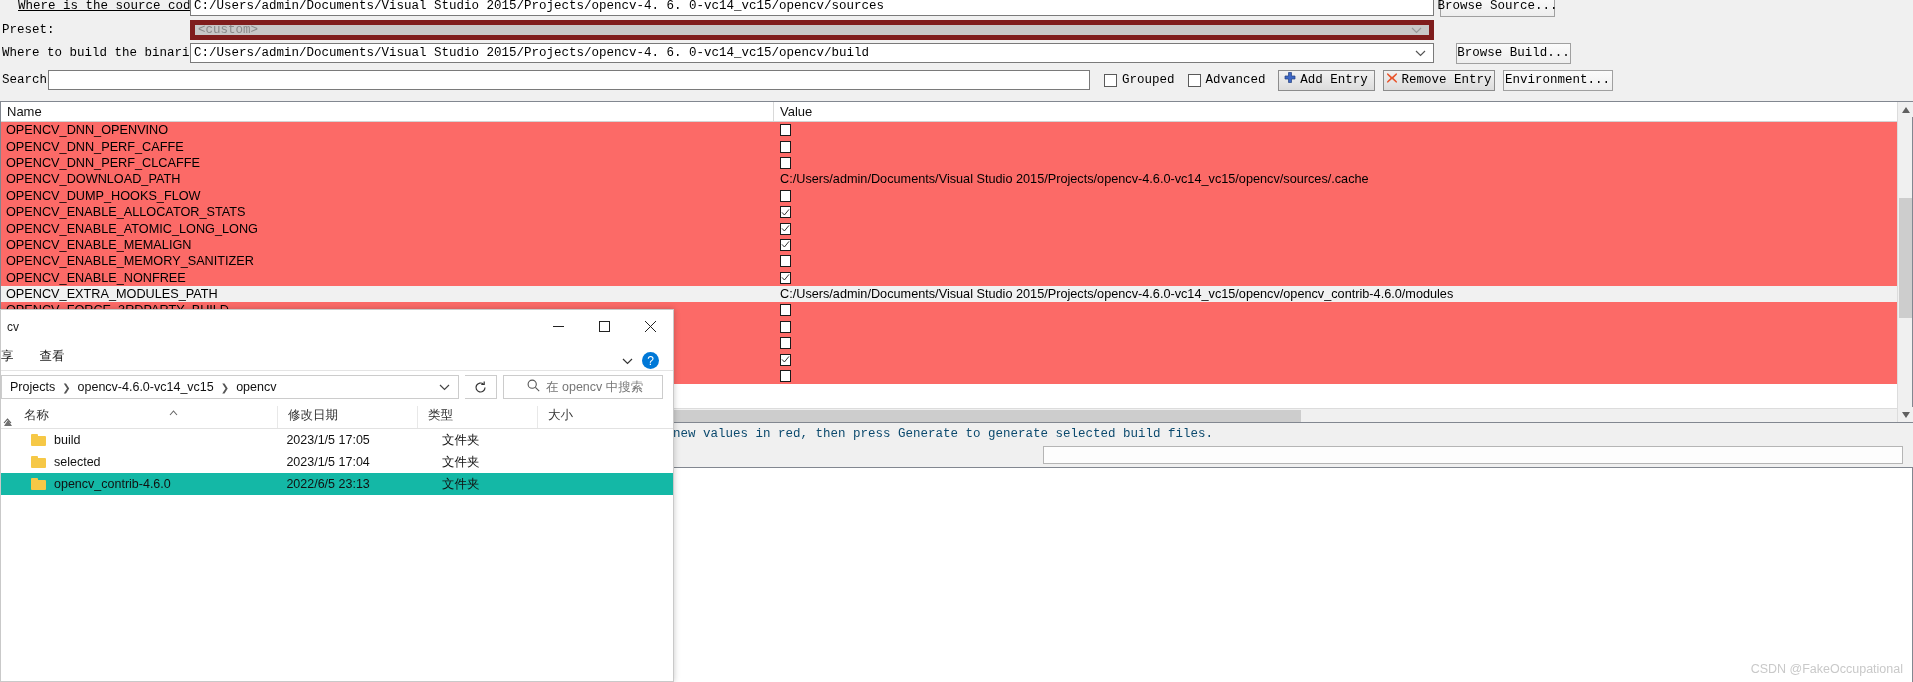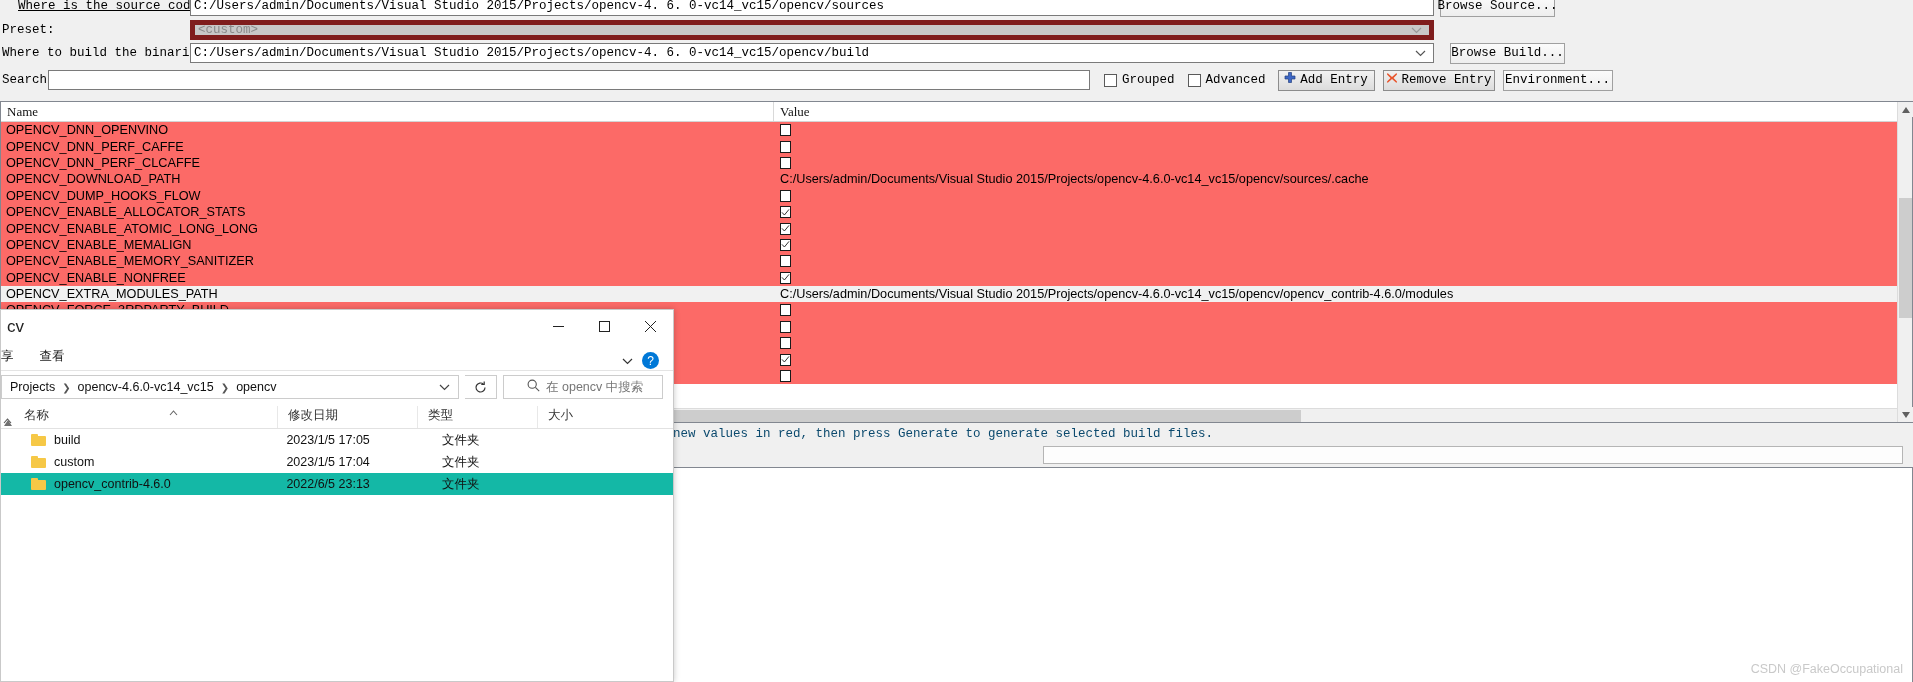--- a/index.html
+++ b/index.html
@@ -54,21 +54,21 @@
   
   #cache-table {
     position:absolute; left:0px; top:101px; width:1913px; height:322px;
     border:1px solid #828790; background:#ffffff;
   }
   .tbl-header {
     height:20px; background:#ffffff; border-bottom:1px solid #d4d4d4;
     display:flex; position:relative;
   }
   .th {
-    font-family:Liberation Serif, serif; font-size:13px; color:#111;
+    font-family:Liberation Sans, sans-serif; font-size:13px; color:#111;
     display:flex; align-items:center; padding-left:6px;
   }
   .th-name { width:773px; border-right:1px solid #d9d9d9; }
   .th-value { flex:1; }
 
   .tbl-body { position:relative; height:280px; overflow:hidden; }
   .row {
     height:16.4px; display:flex; align-items:center;
     font-family:"Liberation Sans", sans-serif; font-size:12.7px; color:#000;
     background:#fc6a67;
@@ -119,21 +119,21 @@
     overflow:hidden;
   }
   #exp-titlebar {
     height:33px; background:#ffffff; position:relative;
     display:flex; align-items:center;
   }
   .win-btn {
     width:46px; height:32px; display:flex; align-items:center; justify-content:center;
   }
   #exp-title {
-    font-size:17px; color:#222; padding-left:6px;
+    font-size:12px; color:#222; padding-left:6px;
   }
   #exp-ribbon {
     height:28px; background:#ffffff; display:flex; align-items:center;
     font-size:12.5px; color:#1a1a1a; gap:26px; padding-left:0px;
     border-bottom:1px solid #e4e4e4;
   }
   #exp-ribbon .rtab { cursor:default; }
   #exp-helpicon {
     position:absolute; right:14px; top:42px; width:17px; height:17px; border-radius:50%;
     background:#0078d7; color:#fff; font-size:12px; display:flex; align-items:center;
@@ -219,21 +219,21 @@
   <div class="form-row" style="left:0px; top:43px; width:1913px;">
     <span class="lbl" style="width:190px; padding-left:2px;">Where to build the binaries:</span>
     <div class="txtfield" style="width:1244px; justify-content:space-between;">
       <span>C:/Users/admin/Documents/Visual Studio 2015/Projects/opencv-4. 6. 0-vc14_vc15/opencv/build</span>
       <span class="combo-arrow">
         <svg width="11" height="7" viewBox="0 0 11 7">
             <path d="M1 1 L5.5 5.5 L10 1" fill="none" stroke="#555" stroke-width="1.2"></path>
           </svg>
       </span>
     </div>
-    <div class="btn" style="margin-left:16px; width:115px;">Browse Build...</div>
+    <div class="btn" style="margin-left:22px; width:115px;">Browse Build...</div>
   </div>
 
   <div class="form-row" style="left:0px; top:70px; width:1913px;">
     <span class="lbl" style="width:48px; padding-left:2px;">Search:</span>
     <input class="txtfield" style="width: 1042px;" value="">
 
     <div class="cbx-wrap" style="margin-left:14px;align-items:flex-end;">
       <span class="cbx"></span>
       <span class="lbl">Grouped</span>
     </div>
@@ -500,21 +500,21 @@
           <span class="folder-ico"></span>
           <span>build</span>
         </div>
         <div style="width:140px;">2023/1/5 17:05</div>
         <div style="width:120px;">文件夹</div>
         <div style="width:100px; text-align:right;"></div>
       </div>
       <div class="frow">
         <div class="fname" style="width:276px;">
           <span class="folder-ico"></span>
-          <span>custom</span>
+          <span>selected</span>
         </div>
         <div style="width:140px;">2023/1/5 17:04</div>
         <div style="width:120px;">文件夹</div>
         <div style="width:100px; text-align:right;"></div>
       </div>
       <div class="frow selected">
         <div class="fname" style="width:276px;">
           <span class="folder-ico"></span>
           <span>opencv_contrib-4.6.0</span>
         </div>

